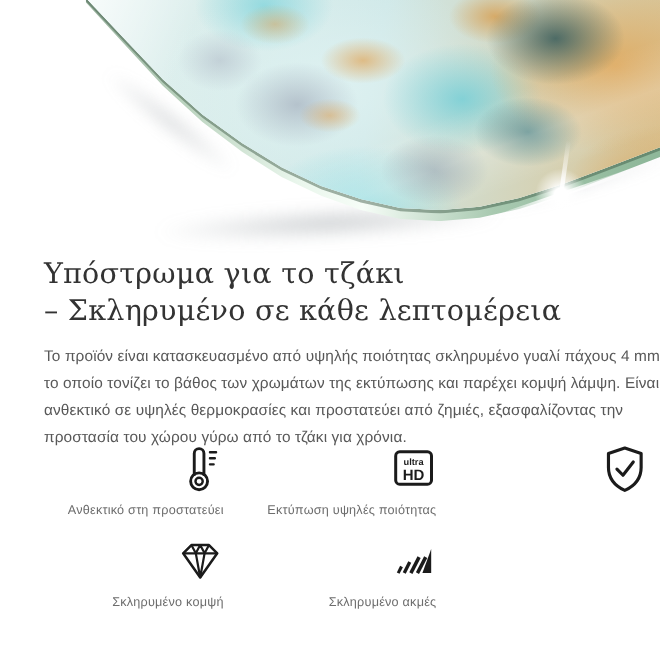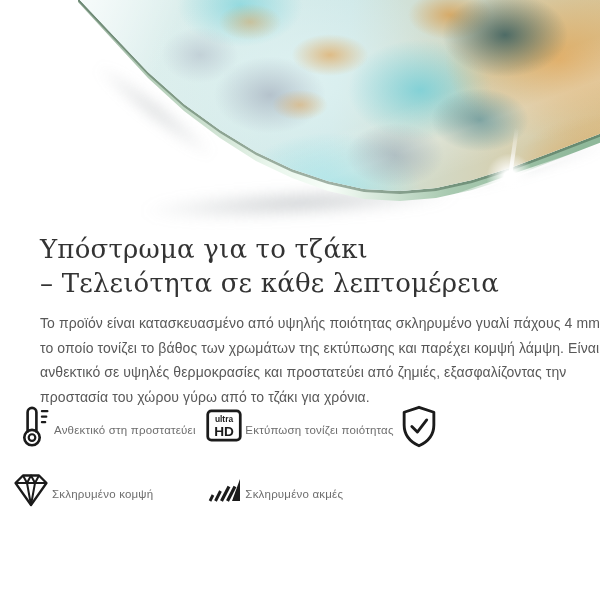--- a/index.html
+++ b/index.html
@@ -66,21 +66,21 @@
   .heading{position:absolute;left:40px;top:232px;color:#333333;
     font-family:"DejaVu Serif","Liberation Serif",serif;font-size:26px;line-height:34px;
     font-weight:400;letter-spacing:.2px;}
   .intro{position:absolute;left:40px;top:311px;color:#585858;font-size:14px;line-height:24.5px;
     letter-spacing:.1px;}
   .intro div{white-space:nowrap;}
 
   
   .features{position:absolute;left:10px;top:402px;width:580px;
     display:grid;grid-template-columns:repeat(3,1fr);row-gap:16px;}
-  .feature{display:flex;flex-direction:row;align-items:center;}
+  .feature{display:flex;flex-direction:column;align-items:flex-end;}
   .icon-box{height:48px;display:flex;align-items:center;justify-content:center;}
   .feature-label{margin-top:8px;font-size:11.5px;color:#6d6d6d;letter-spacing:.2px;white-space:nowrap;}
   .ico{stroke:#1b1b1b;fill:none;stroke-width:2.4;}
   .ico text{stroke:none;fill:#1b1b1b;font-family:"Liberation Sans",sans-serif;font-weight:bold;}
 </style>
 </head>
 <body>
 
 <div class="page">
 
@@ -93,21 +93,21 @@
     <div class="glass-art"></div>
     <div class="sparkle">
       <div class="ray-a"></div>
         <div class="ray-b"></div>
         <div class="glow"></div>
     </div>
   </div>
 
   <h1 class="heading" style="margin:0;font-weight:400;">
     <div>Υπόστρωμα για το τζάκι</div>
-    <div>– Τελειότητα σε κάθε λεπτομέρεια</div>
+    <div>– Σκληρυμένο σε κάθε λεπτομέρεια</div>
   </h1>
 
   <div class="intro">
     <div>Το προϊόν είναι κατασκευασμένο από υψηλής ποιότητας σκληρυμένο γυαλί πάχους 4 mm,</div>
     <div>το οποίο τονίζει το βάθος των χρωμάτων της εκτύπωσης και παρέχει κομψή λάμψη. Είναι</div>
     <div>ανθεκτικό σε υψηλές θερμοκρασίες και προστατεύει από ζημιές, εξασφαλίζοντας την</div>
     <div>προστασία του χώρου γύρω από το τζάκι για χρόνια.</div>
   </div>
 
   <div class="features">
@@ -125,21 +125,21 @@
     </div>
 
     <div class="feature">
       <div class="icon-box">
         <svg class="ico" width="42" height="42" viewBox="0 0 40 40">
           <rect x="4.5" y="5.5" width="31" height="28" rx="3.5" stroke-width="2.6"></rect>
           <text x="20" y="16.5" text-anchor="middle" font-size="8">ultra</text>
           <text x="20" y="29.5" text-anchor="middle" font-size="13">HD</text>
         </svg>
       </div>
-      <div class="feature-label">Εκτύπωση τονίζει ποιότητας</div>
+      <div class="feature-label">Εκτύπωση υψηλές ποιότητας</div>
     </div>
 
     <div class="feature">
       <div class="icon-box">
         <svg class="ico" width="44" height="46" viewBox="0 0 40 40">
           <path d="M20 3 L33.5 7.5 V19 c0 9.5 -6 15.5 -13.5 19 C12.5 34.5 6.5 28.5 6.5 19 V7.5 Z" stroke-width="2.6" stroke-linejoin="round"></path>
           <path d="M13.5 20.5 L18.5 25.5 L27 14.5" stroke-width="2.6" stroke-linecap="round" stroke-linejoin="round"></path>
         </svg>
       </div>
     </div>

